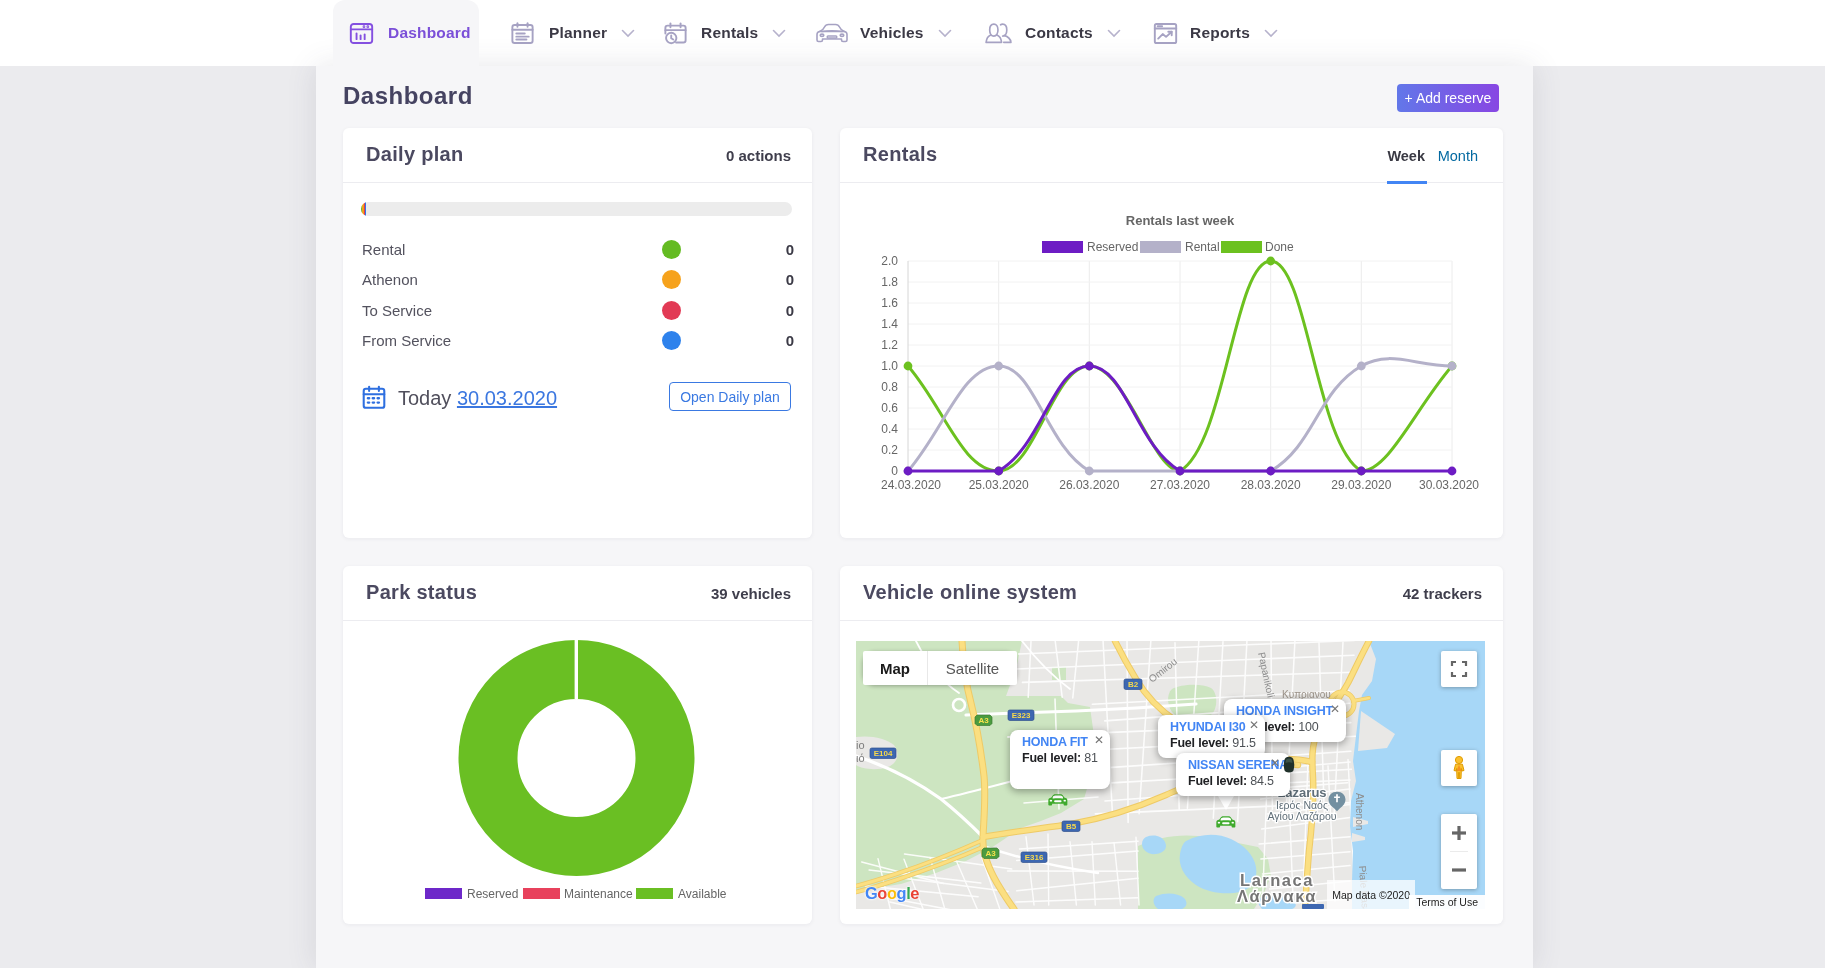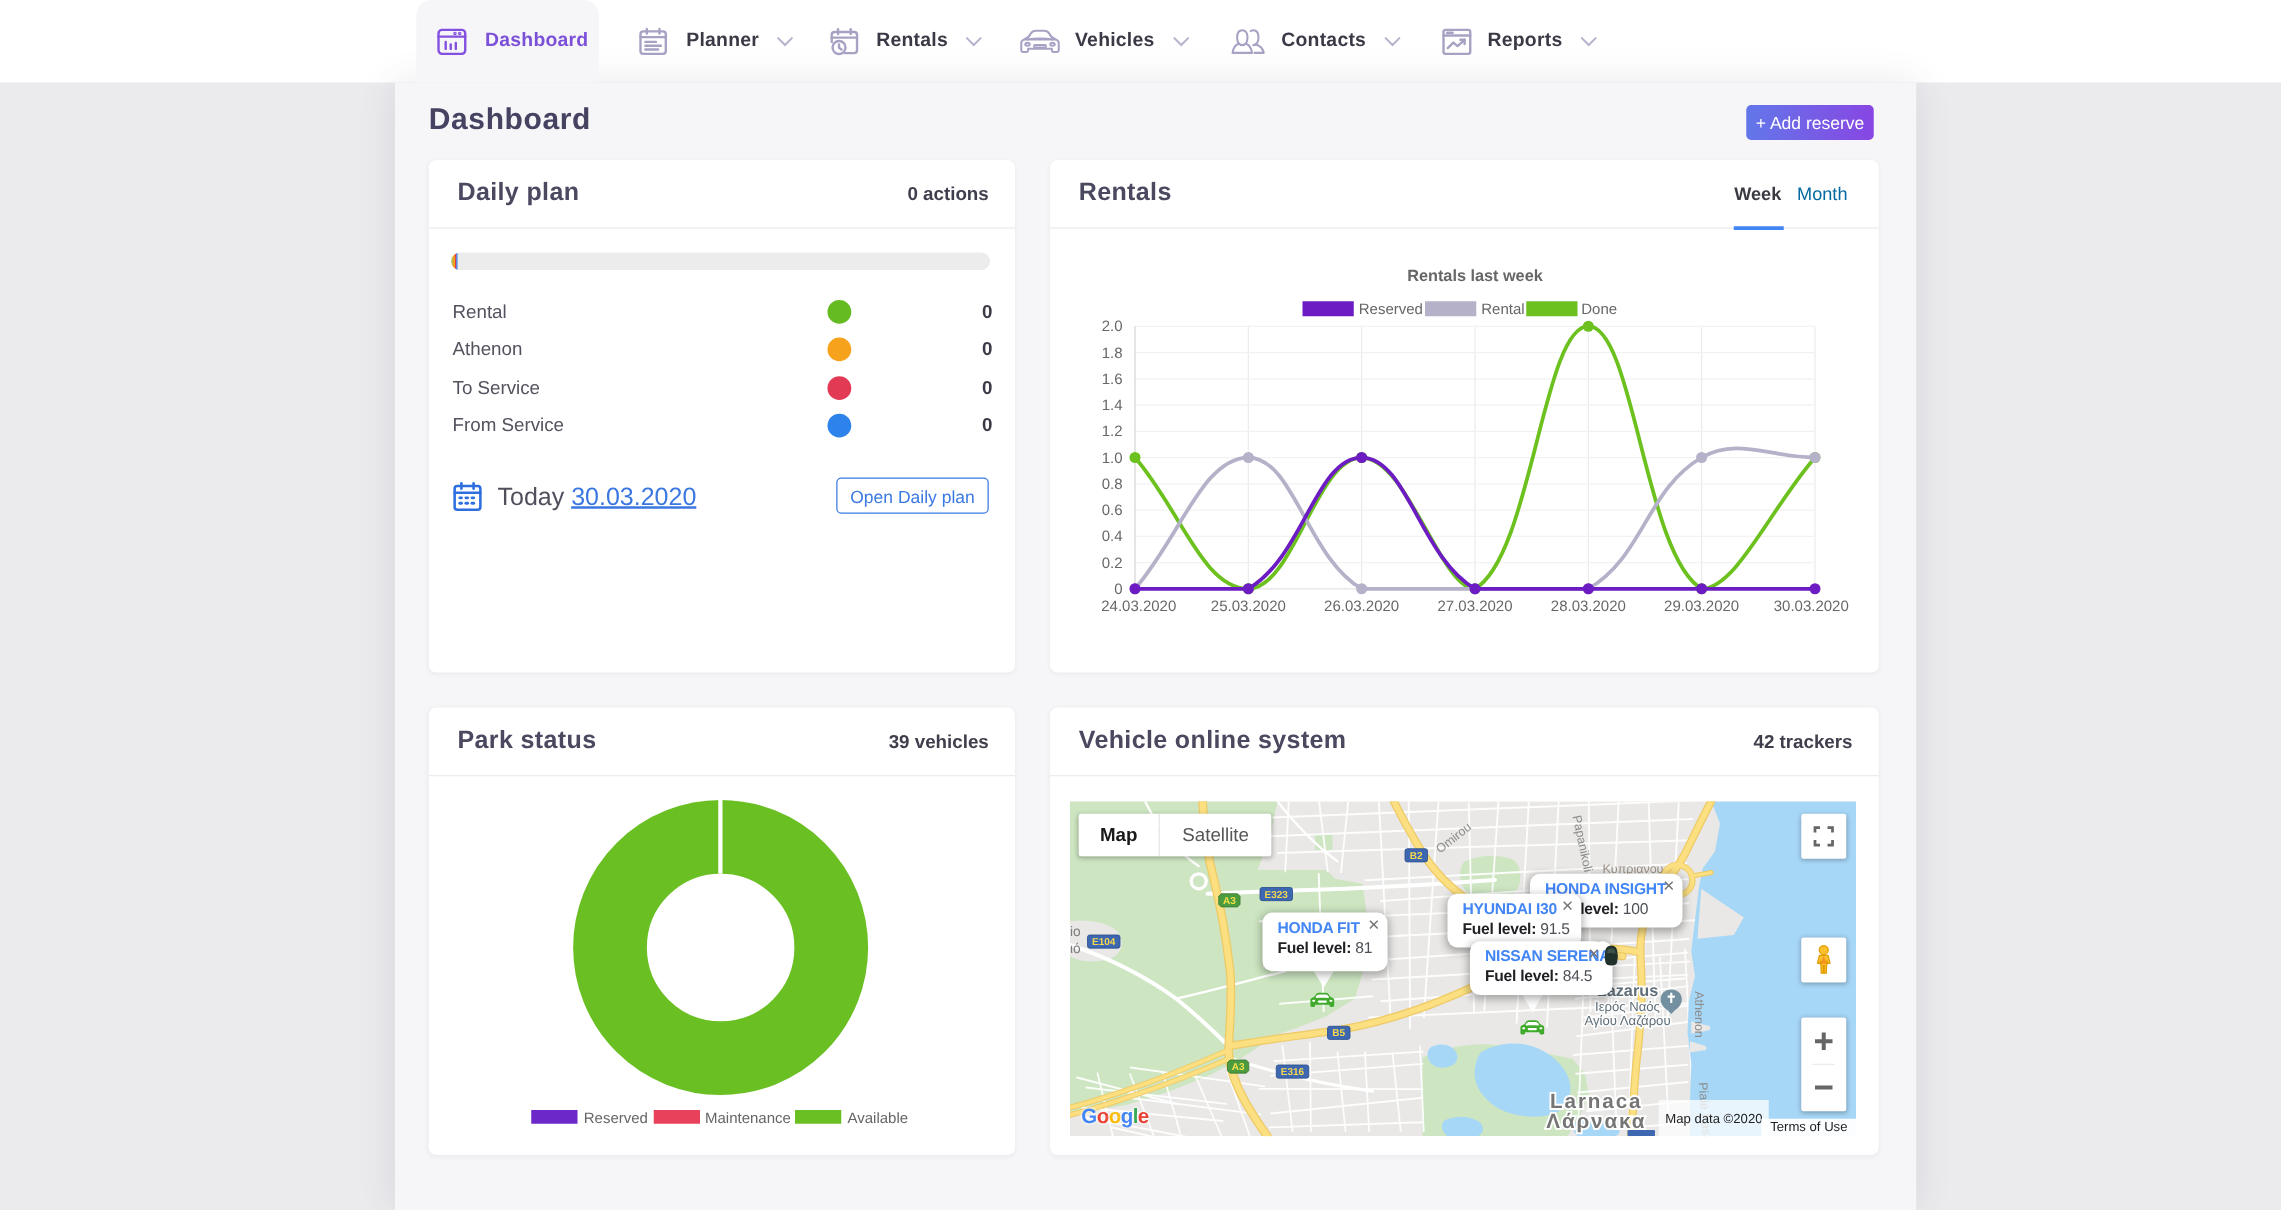--- a/index.html
+++ b/index.html
@@ -486,37 +486,37 @@
   <div style="font-size:12.5px;font-weight:bold;color:#4285f4;letter-spacing:-0.2px;">HONDA INSIGHT</div>
   <div style="font-size:12.5px;color:#202124;margin-top:2px;letter-spacing:-0.2px;"><b>Fuel level:</b> <span style="color:#4d5156;">100</span></div>
   <div style="position:absolute;right:6px;top:3px;font-size:12px;color:#757575;">✕</div>
 </div>
 <div style="position:absolute;left:302px;top:74px;width:107px;box-sizing:border-box;background:#fff;border-radius:8px;box-shadow:0 2px 7px 1px rgba(0,0,0,.3);padding:5px 0 8px 12px;white-space:nowrap;">
   <div style="font-size:12.5px;font-weight:bold;color:#4285f4;letter-spacing:-0.2px;">HYUNDAI I30</div>
   <div style="font-size:12.5px;color:#202124;margin-top:2px;letter-spacing:-0.2px;"><b>Fuel level:</b> <span style="color:#4d5156;">91.5</span></div>
   <div style="position:absolute;right:6px;top:3px;font-size:12px;color:#757575;">✕</div>
 </div>
 <div style="position:absolute;left:195px;top:136px;width:0;height:0;border-left:8px solid transparent;border-right:8px solid transparent;border-top:13px solid #fff;"></div>
-<div style="position:absolute;left:154px;top:89px;width:100px;box-sizing:border-box;background:#fff;border-radius:8px;box-shadow:0 2px 7px 1px rgba(0,0,0,.3);padding:5px 0 12px 12px;white-space:nowrap;">
+<div style="position:absolute;left:154px;top:89px;width:100px;box-sizing:border-box;background:#fff;border-radius:8px;box-shadow:0 2px 7px 1px rgba(0,0,0,.3);padding:5px 0 24px 12px;white-space:nowrap;">
   <div style="font-size:12.5px;font-weight:bold;color:#4285f4;letter-spacing:-0.2px;">HONDA FIT</div>
   <div style="font-size:12.5px;color:#202124;margin-top:2px;letter-spacing:-0.2px;"><b>Fuel level:</b> <span style="color:#4d5156;">81</span></div>
   <div style="position:absolute;right:6px;top:3px;font-size:12px;color:#757575;">✕</div>
 </div>
 <div style="position:absolute;left:362px;top:155px;width:0;height:0;border-left:8px solid transparent;border-right:8px solid transparent;border-top:14px solid #fff;"></div>
 <div style="position:absolute;left:320px;top:112px;width:114px;box-sizing:border-box;background:#fff;border-radius:8px;box-shadow:0 2px 7px 1px rgba(0,0,0,.3);padding:5px 0 8px 12px;white-space:nowrap;">
   <div style="font-size:12.5px;font-weight:bold;color:#4285f4;letter-spacing:-0.2px;">NISSAN SERENA</div>
   <div style="font-size:12.5px;color:#202124;margin-top:2px;letter-spacing:-0.2px;"><b>Fuel level:</b> <span style="color:#4d5156;">84.5</span></div>
   <div style="position:absolute;right:10px;top:3px;font-size:12px;color:#757575;">✕</div>
 </div>
 <svg style="position:absolute;left:427px;top:115px;" width="12" height="17" viewBox="0 0 16 22">
           <path fill="#20302a" d="M8,0.5 C11.5,0.5 14,2.5 14.3,6 L15,11 C15.1,13 14.6,15.5 14.2,18 C13.8,20.5 11.5,21.5 8,21.5 C4.5,21.5 2.2,20.5 1.8,18 C1.4,15.5 0.9,13 1,11 L1.7,6 C2,2.5 4.5,0.5 8,0.5 Z"></path>
           <path fill="#3c5248" d="M8,3 C10.2,3 12,4 12.3,6.2 L12.6,9 C11.2,8.4 9.7,8.1 8,8.1 C6.3,8.1 4.8,8.4 3.4,9 L3.7,6.2 C4,4 5.8,3 8,3 Z"></path>
         </svg>
 
-<div style="position:absolute;left:7px;top:10px;height:34px;display:flex;box-shadow:0 1px 4px rgba(0,0,0,.3);border-radius:2px;">
+<div style="position:absolute;left:7px;top:10px;height:34px;display:flex;box-shadow:0 1px 4px rgba(0,0,0,.3);border-radius:12px;">
   <div style="width:64px;background:#fff;border-radius:2px 0 0 2px;display:flex;align-items:center;justify-content:center;font-size:15px;font-weight:bold;color:#1a1a1a;">Map</div>
   <div style="width:89px;background:#fff;border-left:1px solid #e8e8e8;border-radius:0 2px 2px 0;display:flex;align-items:center;justify-content:center;font-size:15px;color:#565656;">Satellite</div>
 </div>
 <div style="position:absolute;left:585px;top:10px;width:36px;height:36px;background:#fff;border-radius:2px;box-shadow:0 1px 4px rgba(0,0,0,.3);">
   <svg width="36" height="36" viewBox="0 0 36 36" fill="none" stroke="#666" stroke-width="2.2">
             <path d="M11,15 V11 H15"></path>
             <path d="M21,11 H25 V15"></path>
             <path d="M25,21 V25 H21"></path>
             <path d="M15,25 H11 V21"></path>
           </svg>

